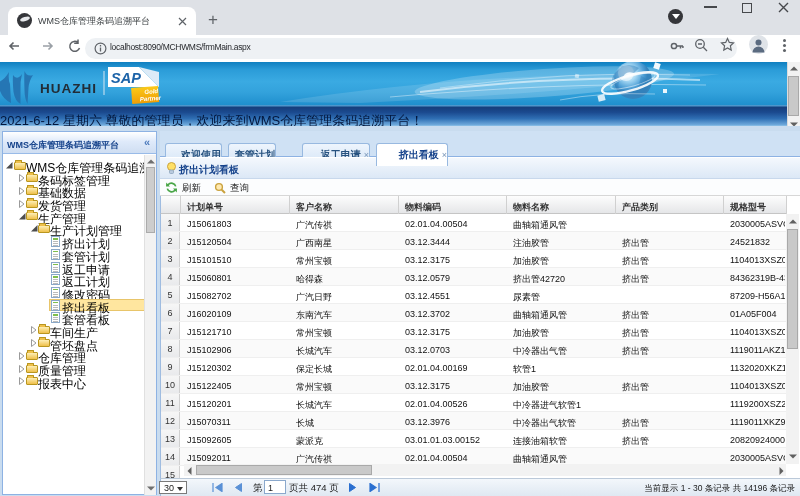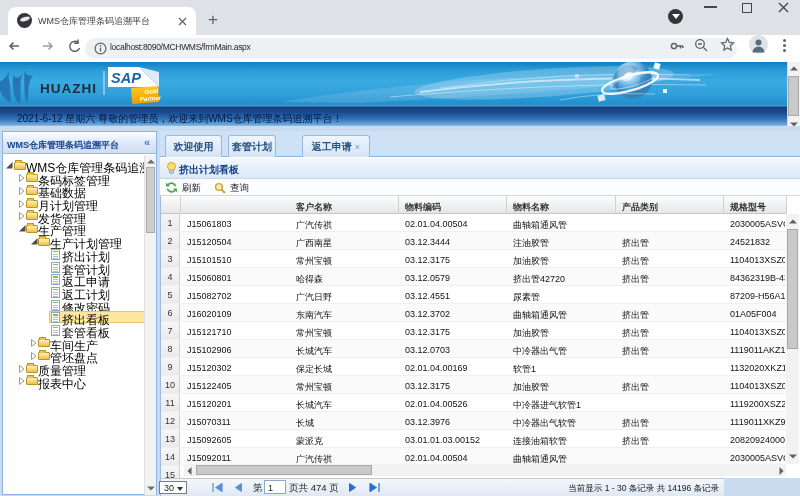--- a/index.html
+++ b/index.html
@@ -12,21 +12,21 @@
 #plus{left:205px;top:12px;width:16px;height:16px;color:#5f6368;font-size:17px;line-height:15px;text-align:center}
 #updot{left:668px;top:9px;width:15px;height:15px;border-radius:50%;background:#35363a}
 #updot:after{content:"";position:absolute;left:3.5px;top:5px;border-left:4px solid transparent;border-right:4px solid transparent;border-top:5px solid #fff}
 #wmin{left:704px;top:0;width:13px;height:8px;border-bottom:2px solid #46484c}
 #wmax{left:742px;top:3px;width:10px;height:10px;border:1.5px solid #46484c}
 #addr{left:0;top:35px;width:800px;height:27px;background:#fff}
 #pill{left:85px;top:3px;width:652px;height:21px;border-radius:11px;background:#eef1f4}
 #url{left:110px;top:7px;letter-spacing:-0.3px;font-size:8.5px;color:#27292d}
 #banner{left:0;top:62px;width:800px;height:43px;background:linear-gradient(#0f7fc0 0%,#2b9cd8 18%,#3aaae2 45%,#33a2dc 70%,#1f8fcd 100%);overflow:hidden}
 #welcome{left:0;top:105px;width:800px;height:21px;background:linear-gradient(#5aabdf 0%,#163e7c 12%,#1b4a8f 35%,#2f6fb4 65%,#6ba6d9 93%,#8fc3e8 100%)}
-#welcome .txt{position:absolute;left:17px;top:7px;font-size:10px;color:#03173d}
+#welcome .txt{position:absolute;left:0;top:7px;font-size:13px;color:#03173d}
 #welcome .btns{position:absolute;right:14px;top:4px;font-size:10.5px;color:#fff}
 #welcome .btns span{vertical-align:top}
 .bico{display:inline-block;width:11px;height:11px;font-size:8px;line-height:11px;text-align:center;color:#fff;margin:0 2px;border-radius:2px}
 #pagebg{left:0;top:126px;width:800px;height:370px;background:#c9dcef}
 .sb{background:#f2f2f2}
 .sbthumb{position:absolute;width:11px;background:#c9c9c9;border:1px solid #a9a9a9}
 #sidebar{left:2px;top:131px;width:155px;height:364px;background:#fff;border:1px solid #8db2e3}
 #sidehdr{position:absolute;left:0;top:0;width:153px;height:22px;background:linear-gradient(#ffffff,#dfeafa 45%,#cfdef2);border-bottom:1px solid #99bbe8}
 #sidehdr b{position:absolute;left:4px;top:7px;font-size:9px;color:#15428b;white-space:nowrap}
 #sidehdr .coll{position:absolute;right:6px;top:4px;color:#4d7bbd;font-size:11px;font-weight:bold}
@@ -34,36 +34,36 @@
 .trow{position:relative;height:12.7px;white-space:nowrap}
 .trow .ico{position:absolute;top:1px;width:12px;height:11px}
 .trow .lbl{position:absolute;top:1px}
 .hlbox{position:absolute;top:0;height:12.2px;background:#ffe69f;border:1px solid #e8c56a}
 .fold{background:linear-gradient(#fdeeb5,#efc04a);border:1px solid #b9961f;border-radius:1px;height:8px !important;margin-top:1.5px}
 .fold:before{content:"";position:absolute;left:0px;top:-3px;width:5px;height:2px;background:#efc04a;border:1px solid #b9961f;border-bottom:none;border-radius:1px 1px 0 0}
 .leafdoc{background:#fff;border:1px solid #8aa8c8;width:9px !important;height:10.5px}
 .leafdoc:before{content:"";position:absolute;left:1px;top:1px;width:5px;height:1.5px;background:#7fbf4d}
 .leafdoc:after{content:"";position:absolute;left:1px;top:4px;width:5px;height:1px;background:#bbb;box-shadow:0 2px 0 #bbb,0 4px 0 #bbb}
 #tabstrip{left:160px;top:131px;width:640px;height:26px;background:#cfe1f4;border-bottom:1px solid #8db2e3}
-.xtab{position:absolute;top:4px;height:22px;border:1px solid #98b9e0;border-bottom:none;border-radius:3px 3px 0 0;background:linear-gradient(#eef5fd,#d4e4f6);font-size:10px;font-weight:bold;color:#27527f;text-align:center;line-height:21px}
+.xtab{position:absolute;top:12px;height:22px;border:1px solid #98b9e0;border-bottom:none;border-radius:3px 3px 0 0;background:linear-gradient(#eef5fd,#d4e4f6);font-size:10px;font-weight:bold;color:#27527f;text-align:right;line-height:21px}
 .xtab.act{background:#fff;color:#15428b;height:23px;z-index:3}
 .xtab .c{font-weight:normal;color:#7a96b8;font-size:9px;margin-left:3px}
 #mainbody{left:160px;top:157px;width:640px;height:321px;background:#fff}
 #bulbbar{left:160px;top:158px;width:640px;height:21px;background:linear-gradient(#f4f8fd,#dce8f6);border-bottom:1px solid #c8d8ec}
 #bulbbar b{position:absolute;left:19px;top:5px;font-size:10px;color:#15428b}
 #toolbar{left:160px;top:179px;width:640px;height:17px;background:#fcfdfe;border-bottom:1px solid #d7d7d7;font-size:9.5px;color:#222}
 #ghead{left:160px;top:196px;width:626px;height:18px;background:linear-gradient(#fdfdfd,#e5e6e8);border-bottom:1px solid #c5c5c5;border-left:1px solid #9fbce0}
 .gh{position:absolute;top:0;height:18px;border-right:1px solid #d0d0d0;font-size:9px;font-weight:bold;color:#333}
 .gh span{position:absolute;left:6px;top:5px;white-space:nowrap}
 #grows{left:160px;top:214px;width:626px;height:264px;background:#fff;overflow:hidden;border-left:1px solid #9fbce0}
 .gr{position:relative;height:18px;border-bottom:1px solid #efefef;font-size:9px;color:#111;white-space:nowrap}
 .gr.alt{background:#fafafa}
 .gc{position:absolute;top:5px;overflow:hidden}
 .rn{position:absolute;left:0;top:0;width:19px;height:17px;background:linear-gradient(#f6f6f6,#e9eaec);border-right:1px solid #d0d0d0;text-align:center;padding-top:4px;color:#333;font-size:9px}
-#pager{left:160px;top:478px;width:564px;height:18px;background:linear-gradient(#f3f7fb,#dfe8f2);border-top:1px solid #bbc9d9;border-left:1px solid #9fbce0;font-size:9.5px;color:#222}
+#pager{left:160px;top:478px;width:640px;height:18px;background:linear-gradient(#f3f7fb,#dfe8f2);border-top:1px solid #bbc9d9;border-left:1px solid #9fbce0;font-size:9.5px;color:#222}
 .pgi{position:absolute;top:3px}
 </style></head><body>
 <div class="abs" id="tabbar">
  <div class="abs" id="tab">
       <div class="fav"></div>
       <div class="ttl">WMS仓库管理条码追溯平台</div>
       <svg style="position:absolute;right:9px;top:10px" width="9" height="9" viewBox="0 0 9 9">
         <path d="M1 1 L8 8 M8 1 L1 8" stroke="#5f6368" stroke-width="1.2"></path>
       </svg>
     </div>
@@ -195,27 +195,20 @@
           <path d="M0.5 0.5 L5 4 L0.5 7.5 z" fill="#fff" stroke="#9a9a9a"></path>
         </svg>
         <span class="ico fold " style="left:23.2px"></span>
         <span class="lbl" style="left:35.0px">基础数据</span>
       </div>
 <div class="trow">
         <svg class="ico" style="left:15.5px;top:2.5px" width="6" height="8">
           <path d="M0.5 0.5 L5 4 L0.5 7.5 z" fill="#fff" stroke="#9a9a9a"></path>
         </svg>
         <span class="ico fold " style="left:23.2px"></span>
-        <span class="lbl" style="left:35.0px">月计划管理</span>
-      </div>
-<div class="trow">
-        <svg class="ico" style="left:15.5px;top:2.5px" width="6" height="8">
-          <path d="M0.5 0.5 L5 4 L0.5 7.5 z" fill="#fff" stroke="#9a9a9a"></path>
-        </svg>
-        <span class="ico fold " style="left:23.2px"></span>
         <span class="lbl" style="left:35.0px">发货管理</span>
       </div>
 <div class="trow">
         <svg class="ico" style="left:15.5px;top:3px" width="7" height="7">
           <path d="M6.5 0 v6.5 H0 z" fill="#4d4d4d"></path>
         </svg>
         <span class="ico fold fold-open" style="left:23.2px"></span>
         <span class="lbl" style="left:35.0px">生产管理</span>
       </div>
 <div class="trow">
@@ -260,20 +253,27 @@
         </svg>
         <span class="ico fold " style="left:35.4px"></span>
         <span class="lbl" style="left:47.0px">车间生产</span>
       </div>
 <div class="trow">
         <svg class="ico" style="left:28.0px;top:2.5px" width="6" height="8">
           <path d="M0.5 0.5 L5 4 L0.5 7.5 z" fill="#fff" stroke="#9a9a9a"></path>
         </svg>
         <span class="ico fold " style="left:35.4px"></span>
         <span class="lbl" style="left:47.0px">管坯盘点</span>
+      </div>
+<div class="trow">
+        <svg class="ico" style="left:15.5px;top:2.5px" width="6" height="8">
+          <path d="M0.5 0.5 L5 4 L0.5 7.5 z" fill="#fff" stroke="#9a9a9a"></path>
+        </svg>
+        <span class="ico fold " style="left:23.2px"></span>
+        <span class="lbl" style="left:35.0px">仓库管理</span>
       </div>
 <div class="trow">
         <svg class="ico" style="left:15.5px;top:2.5px" width="6" height="8">
           <path d="M0.5 0.5 L5 4 L0.5 7.5 z" fill="#fff" stroke="#9a9a9a"></path>
         </svg>
         <span class="ico fold " style="left:23.2px"></span>
         <span class="lbl" style="left:35.0px">质量管理</span>
       </div>
 <div class="trow">
         <svg class="ico" style="left:15.5px;top:2.5px" width="6" height="8">
@@ -290,20 +290,21 @@
 <div style="position:absolute;left:1px;top:12px;width:9px;height:66px;background:#cdcdcd;border:1px solid #ababab"></div>
 <svg style="position:absolute;left:2px;bottom:4px" width="8" height="5">
         <path d="M0 0.5 L4 4.5 L8 0.5 z" fill="#6f6f6f"></path>
       </svg>
 </div>
   </div>
 <div class="abs" id="tabstrip">
     <div class="xtab " style="left:5px;width:57px">欢迎使用</div>
 <div class="xtab " style="left:68px;width:48px">套管计划<span class="c">×</span></div>
 <div class="xtab " style="left:142px;width:68px">返工申请<span class="c">×</span></div>
+<div class="xtab act" style="left:216px;width:72px">挤出看板<span class="c">×</span></div>
   </div>
 <div class="abs" id="mainbody"></div>
 <div class="abs" id="bulbbar">
     <svg class="abs" style="left:6px;top:4px" width="11" height="13" viewBox="0 0 11 13">
       <circle cx="5.5" cy="4.5" r="4" fill="#ffe066" stroke="#caa23f"></circle>
       <rect x="3.5" y="8" width="4" height="3.5" rx="1" fill="#b9cade" stroke="#8ba3bd" stroke-width="0.8"></rect>
     </svg>
     <b>挤出计划看板</b>
   </div>
 <div class="abs" id="toolbar">
@@ -314,20 +315,23 @@
 <span class="abs" style="left:22px;top:3px">刷新</span>
 <svg class="abs" style="left:54px;top:3px" width="12" height="12" viewBox="0 0 12 12">
       <circle cx="5" cy="5" r="3.4" fill="#ffe9b0" stroke="#caa23f" stroke-width="1.4"></circle>
       <path d="M7.7 7.7 L11 11" stroke="#caa23f" stroke-width="2"></path>
     </svg>
 <span class="abs" style="left:70px;top:3px">查询</span>
 </div>
 <div class="abs" id="ghead">
     <div class="gh" style="left:0px;width:20px">
       <span></span>
+    </div>
+<div class="gh" style="left:20px;width:109px">
+      <span>计划单号</span>
     </div>
 <div class="gh" style="left:129px;width:109px">
       <span>客户名称</span>
     </div>
 <div class="gh" style="left:238px;width:108px">
       <span>物料编码</span>
     </div>
 <div class="gh" style="left:346px;width:109px">
       <span>物料名称</span>
     </div>

